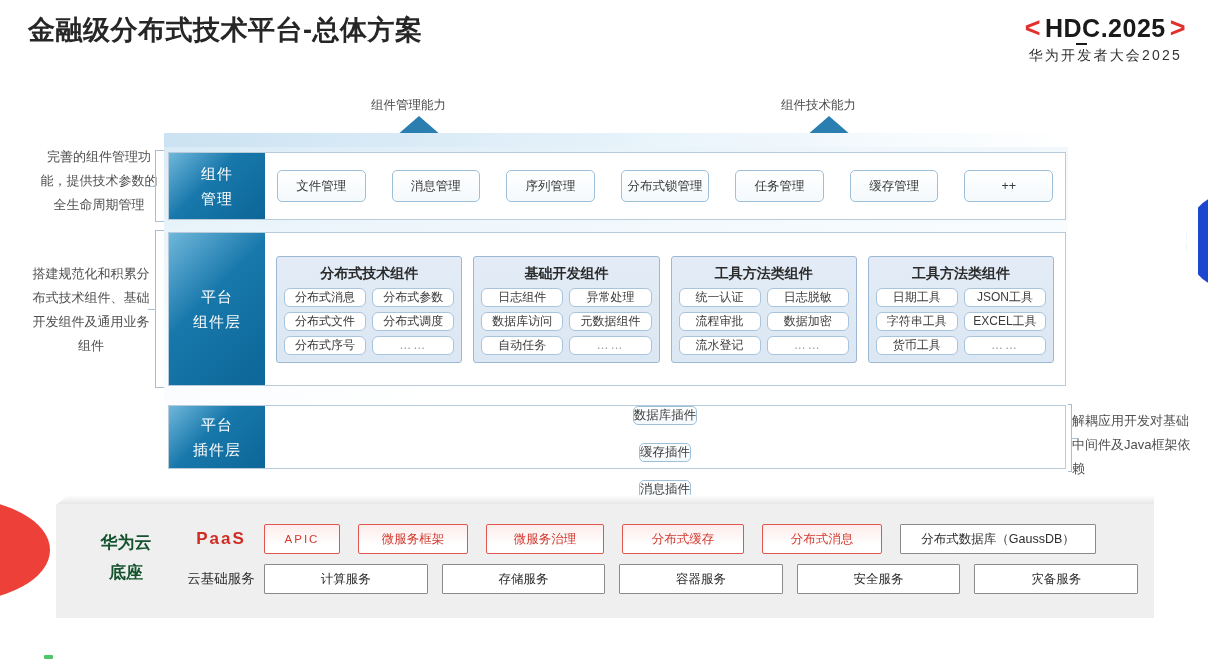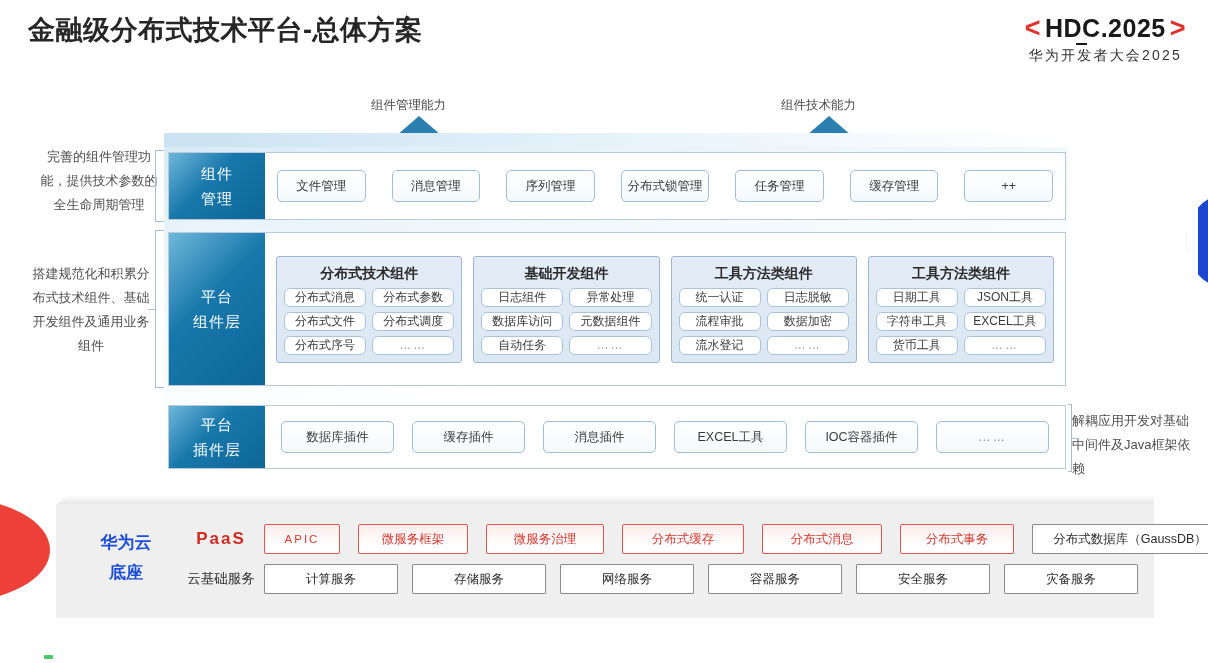--- a/index.html
+++ b/index.html
@@ -155,21 +155,21 @@
     position:absolute;left:56px;top:504px;width:1098px;height:114px;
     background:#efefef;
   }
   .base-bevel{
     position:absolute;left:56px;top:495px;width:1098px;height:10px;
     background:linear-gradient(180deg,#ffffff 0%,#e4e4e4 100%);
     clip-path:polygon(12px 0,100% 0,100% 100%,0 100%);
   }
   .base-left{
     position:absolute;left:78px;top:528px;width:96px;text-align:center;
-    font-size:17px;font-weight:bold;color:#1d4ed8;line-height:30px;
+    font-size:17px;font-weight:bold;color:#14532d;line-height:30px;
   }
   .base-rows{position:absolute;left:178px;top:522px;width:960px;}
   .base-row{display:flex;align-items:center;height:34px;margin-bottom:6px;}
   .base-row-label{
     width:86px;flex:0 0 86px;text-align:center;white-space:nowrap;
   }
   .lbl-paas{font-size:17px;font-weight:bold;color:#cf2b22;letter-spacing:2px;}
   .lbl-cloud{font-size:13.5px;color:#2c2c2c;}
   .base-items{flex:1;display:flex;gap:18px;}
   .rbox{
@@ -327,21 +327,21 @@
 
       </div>
     </div>
   </div>
 
   <div class="row-box" id="row-plugin">
     <div class="row-tag">
       <span>平台</span>
       <span>插件层</span>
     </div>
-    <div class="row-body" style="gap:18px;padding:0 16px;">
+    <div class="row-body" style="gap:18px;padding:0 16px;flex-direction:column;">
       <div class="chip">数据库插件</div>
       <div class="chip">缓存插件</div>
       <div class="chip">消息插件</div>
       <div class="chip">EXCEL工具</div>
       <div class="chip">IOC容器插件</div>
       <div class="chip dots">……</div>
     </div>
   </div>
 
   <div class="base-bevel"></div>
@@ -355,31 +355,29 @@
   <div class="base-rows">
 
     <div class="base-row">
       <div class="base-row-label lbl-paas">PaaS</div>
       <div class="base-items">
         <div class="rbox apic" style="flex:0 0 62px;">APIC</div>
         <div class="rbox" style="flex:0 0 96px;">微服务框架</div>
         <div class="rbox" style="flex:0 0 104px;">微服务治理</div>
         <div class="rbox" style="flex:0 0 108px;">分布式缓存</div>
         <div class="rbox" style="flex:0 0 106px;">分布式消息</div>
-        <div class="rbox" style="flex:0 0 100px;">分布式事务</div>
         <div class="gbox" style="flex:0 0 182px;">分布式数据库（GaussDB）</div>
       </div>
     </div>
 
     <div class="base-row">
       <div class="base-row-label lbl-cloud">云基础服务</div>
       <div class="base-items" style="gap:14px;">
         <div class="gbox" style="flex:1;">计算服务</div>
         <div class="gbox" style="flex:1;">存储服务</div>
-        <div class="gbox" style="flex:1;">网络服务</div>
         <div class="gbox" style="flex:1;">容器服务</div>
         <div class="gbox" style="flex:1;">安全服务</div>
         <div class="gbox" style="flex:1;">灾备服务</div>
       </div>
     </div>
 
   </div>
 
 </div>
 

